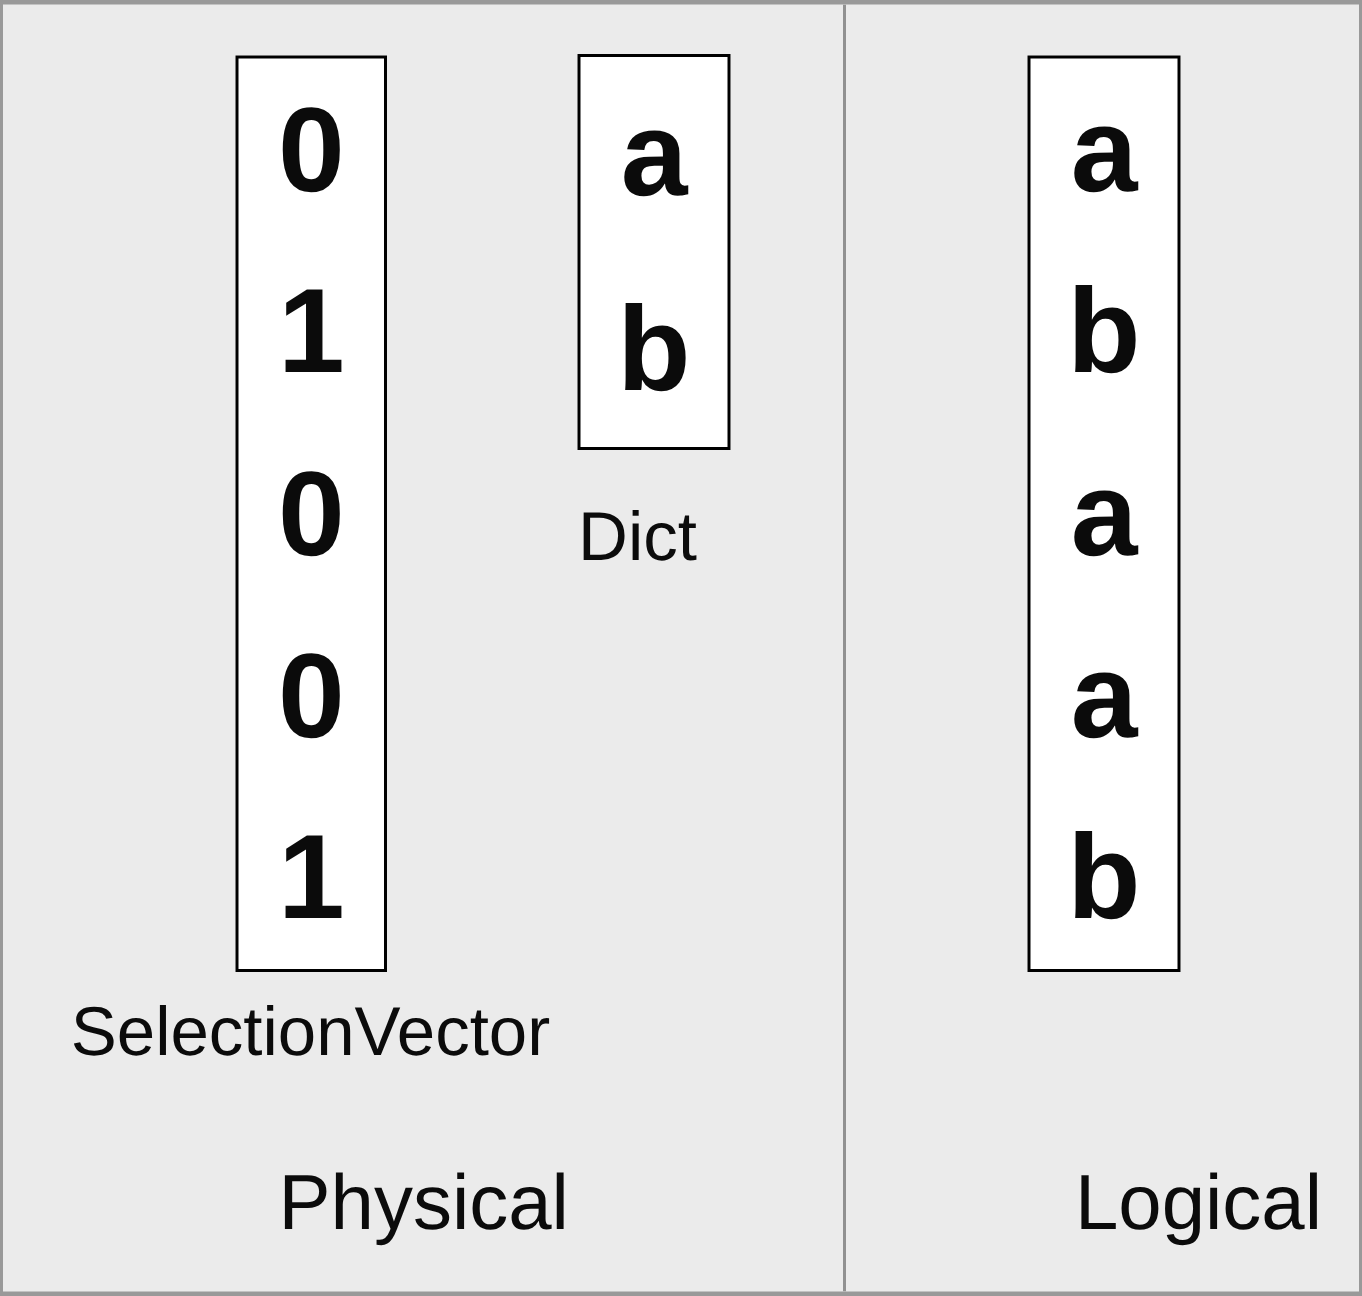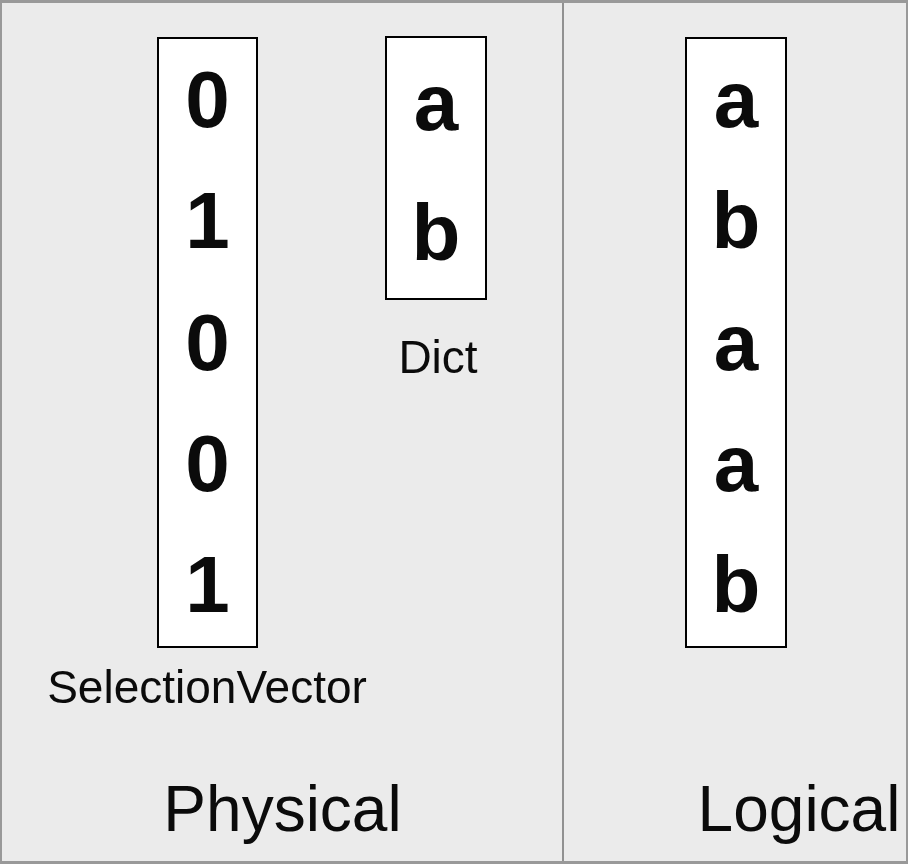--- a/index.html
+++ b/index.html
@@ -52,26 +52,26 @@
   .logical-box{ left:683px; top:34px; width:102px; height:611px; }
 
   .caption{
     position:absolute;
     text-align:center;
     font-size:46px;
     line-height:1.2;
     white-space:nowrap;
   }
   .sv-caption{ left:0px; width:410px; top:657px;text-align:center; }
-  .dict-caption{ left:336px; width:200px; top:327px; }
+  .dict-caption{ left:323px; width:200px; top:327px; }
 
   .panel-title{
     position:absolute;
     text-align:center;
-    font-size:64px;
+    font-size:52px;
     line-height:1.2;
     white-space:nowrap;
   }
   .physical-title{ left:0px; width:561px; top:768px; }
   .logical-title{ left:561px; width:376px; top:768px;margin-left:48px; }
 </style>
 </head>
 <body>
 
 <div class="frame">

